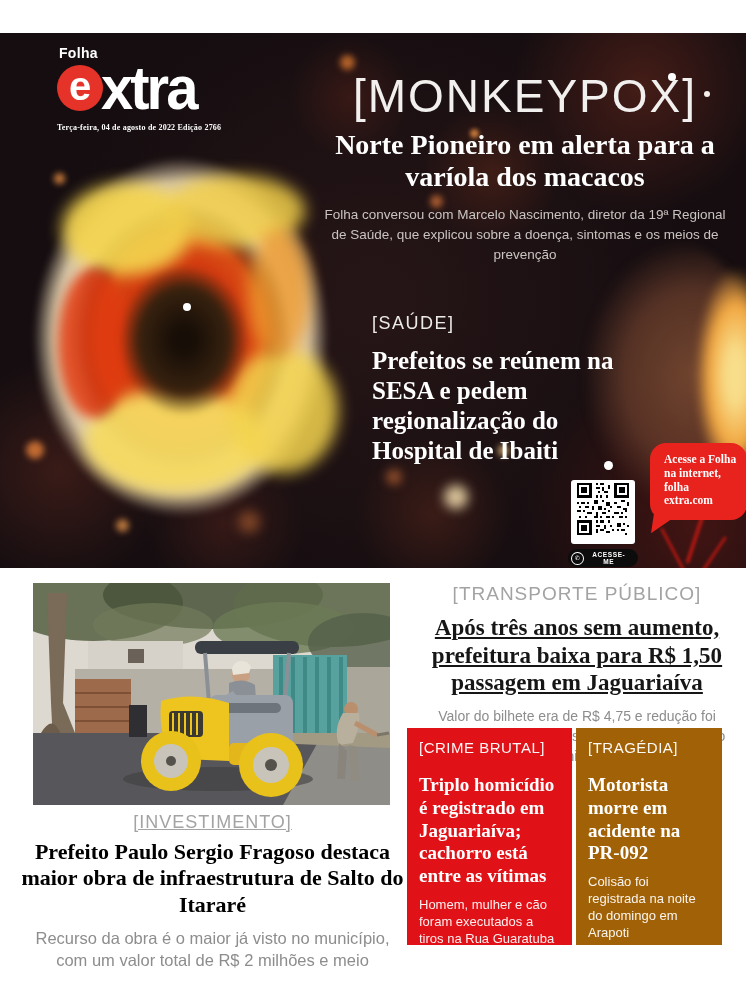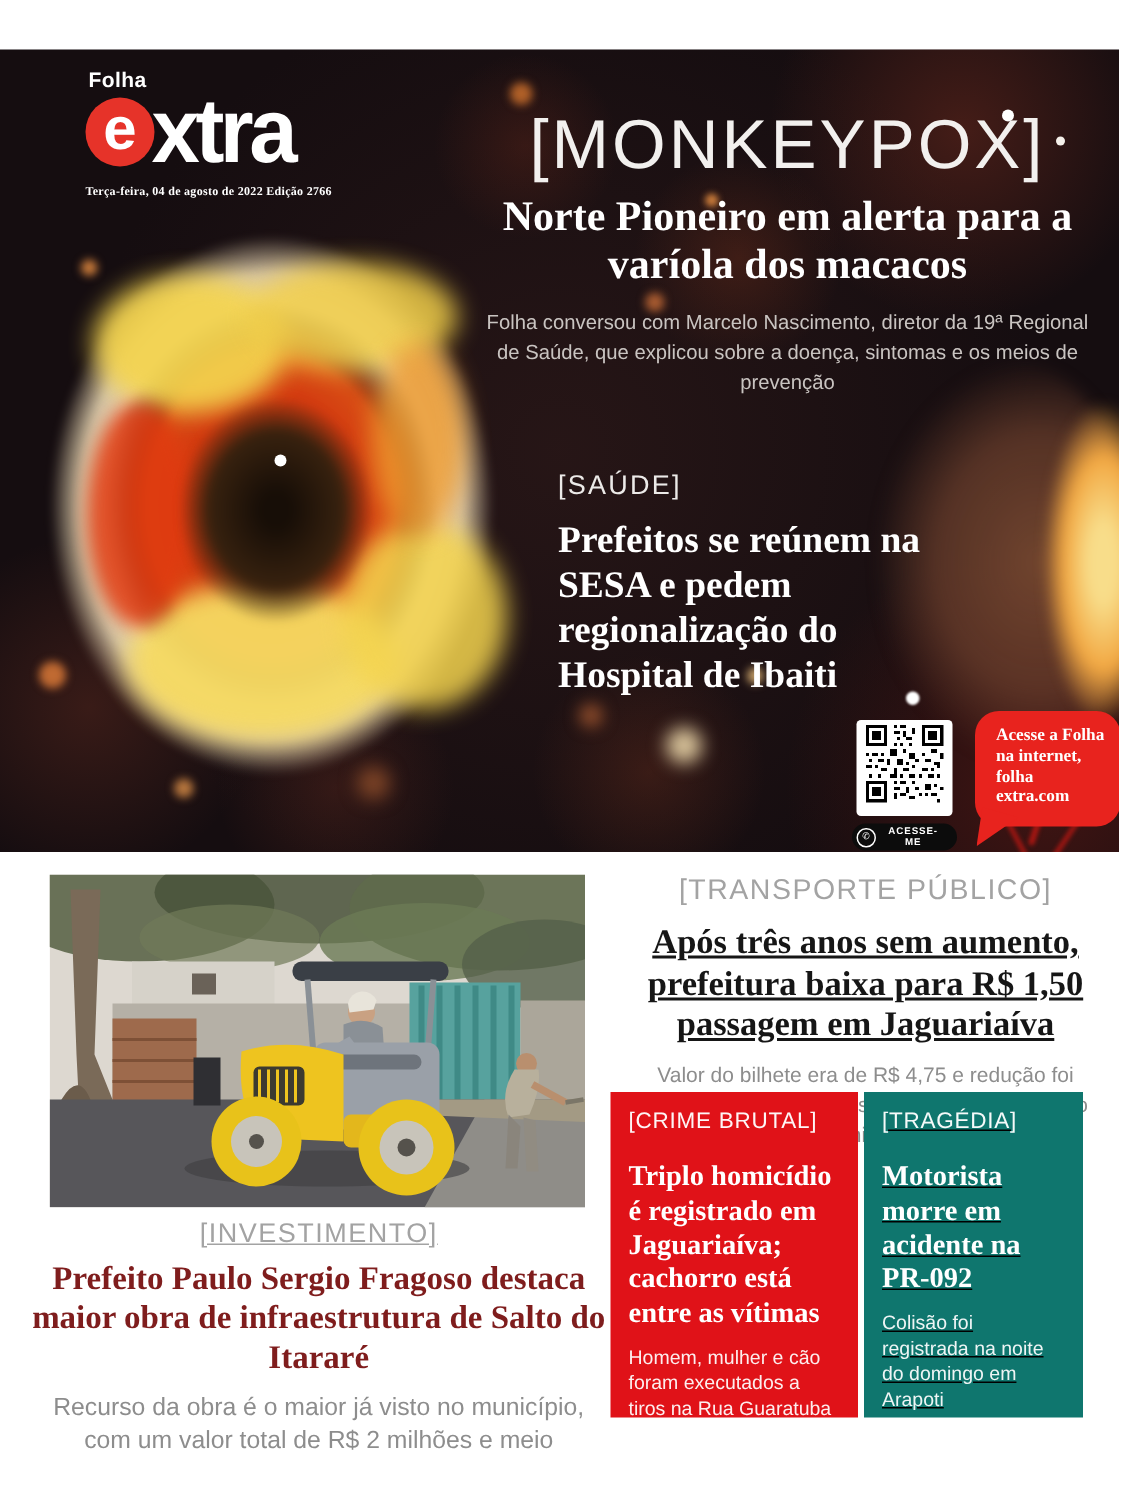--- a/index.html
+++ b/index.html
@@ -65,44 +65,44 @@
 
   
   .qr-unit{position:absolute;left:568px;top:447px;width:70px;text-align:center;}
   .qr-frame{width:58px;height:58px;background:#fff;border-radius:3px;padding:3px;margin:0 auto;}
   .acesse-pill{margin:5px auto 0;display:flex;align-items:center;gap:4px;background:#0c0c0c;
     border-radius:9px;padding:2px 8px 2px 3px;width:fit-content;}
   .pill-icon{width:11px;height:11px;border:1.2px solid #fff;border-radius:50%;
     display:flex;align-items:center;justify-content:center;color:#fff;font-size:6px;line-height:1;}
   .pill-label{font-size:6.5px;font-weight:bold;color:#fff;letter-spacing:.6px;}
 
-  .bubble{position:absolute;left:650px;top:441px;width:97px;background:#e8231e;
+  .bubble{position:absolute;left:650px;top:410px;width:97px;background:#e8231e;
     border-radius:16px;padding:10px 8px 12px 14px;box-sizing:border-box;}
   .bubble-tail{position:absolute;left:1px;bottom:-13px;width:28px;height:26px;background:#e8231e;
     clip-path:polygon(0 100%, 14% 0, 100% 26%);}
   .bubble-text{font:bold 11.5px/1.2 "Liberation Serif",serif;color:#fff;}
 
   
   .kicker-grey{font-family:"Liberation Sans",sans-serif;font-weight:300;color:#a3a3a3;}
 
   .photo{position:absolute;left:33px;top:583px;width:357px;height:222px;overflow:hidden;}
   .investimento{position:absolute;left:20px;top:812px;width:385px;text-align:center;}
   .inv-kicker{font-size:18px;letter-spacing:1px;text-decoration:underline;}
-  .inv-head{margin:6px auto 3px;font:bold 22px/1.2 "Liberation Serif",serif;color:#7f1d1d;}
+  .inv-head{margin:6px auto 3px;font:bold 22px/1.2 "Liberation Serif",serif;color:#000000;}
   .inv-sub{margin:9px auto 0;width:372px;font-size:16.5px;line-height:1.35;color:#8d8d8d;}
 
   .transporte{position:absolute;left:402px;top:583px;width:350px;text-align:center;}
   .tra-kicker{font-size:19px;letter-spacing:1px;}
   .tra-head{margin:9px auto 0;width:340px;font:bold 23px/1.2 "Liberation Serif",serif;color:#161616;text-decoration:underline;}
   .tra-sub{margin:9px auto 0;width:330px;font-size:14px;line-height:1.45;color:#8d8d8d;}
 
   .newsbox{position:absolute;top:728px;height:217px;box-sizing:border-box;padding:11px 12px;
     overflow:hidden;}
   .crime-box{left:407px;width:165px;background:#e01218;}
-  .tragedia-box{left:576px;width:146px;background:#0f766e;text-decoration:underline;}
+  .tragedia-box{left:576px;width:146px;background:#a16207;}
   .box-kicker{font-family:"Liberation Sans",sans-serif;font-weight:300;font-size:15px;
     letter-spacing:.5px;color:rgba(255,255,255,.96);}
   .box-head{margin-top:18px;font:bold 19px/1.2 "Liberation Serif",serif;color:#fff;}
   .box-body{margin-top:9px;font-size:13px;line-height:1.3;color:rgba(255,255,255,.93);}
 </style>
 </head>
 <body>
 
 <div class="page">
 

